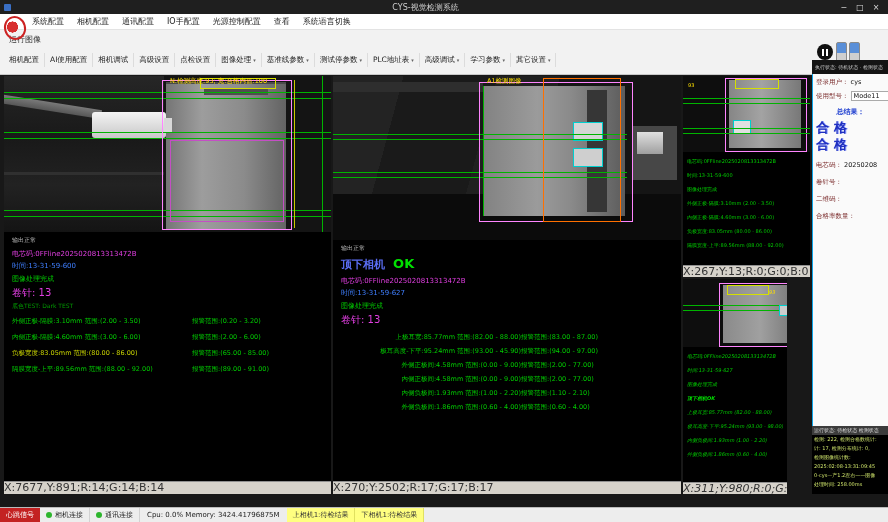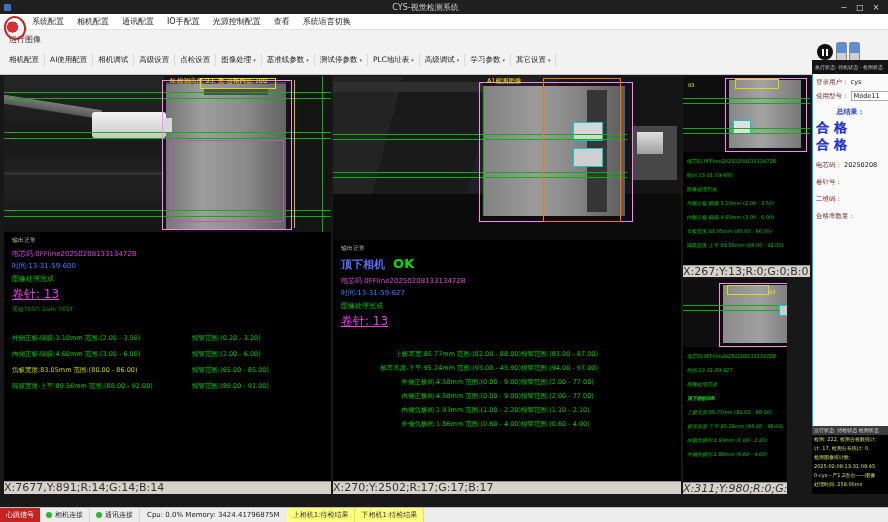--- a/index.html
+++ b/index.html
@@ -48,23 +48,23 @@
   .ov{position:absolute;}
   .anno{position:absolute;font-size:6.5px;color:#ffe000;white-space:nowrap;}
   .anno-s{position:absolute;font-size:5px;color:#ffe000;white-space:nowrap;}
   
   .t-status{font-size:6px;color:#bbbbbb;}
   .t-name{font-size:11px;font-weight:bold;color:#5b6ef5;}
   .t-ok{font-size:13px;font-weight:bold;color:#00e000;margin-left:3px;}
   .t-code{font-size:7px;color:#e23fe2;margin-top:4px;white-space:nowrap;}
   .t-time{font-size:7px;color:#3f7fff;margin-top:2px;}
   .t-proc{font-size:7px;color:#00cc00;margin-top:3px;}
-  .t-needle{font-size:12px;color:#e23fe2;margin-top:2px;text-decoration:underline;}
+  .t-needle{font-size:10px;color:#e23fe2;margin-top:2px;}
   .t-extra{font-size:6px;color:#009900;margin-top:2px;}
-  .meas{margin-top:20px;}
+  .meas{margin-top:6px;}
   .meas-row{display:flex;margin-bottom:7px;}
   #cam-mid .meas-row{margin-bottom:5px;text-align:right;}
   .m-left{flex:none;width:180px;font-size:6.5px;color:#00cc00;white-space:nowrap;}
   .m-right{font-size:6.5px;color:#00cc00;white-space:nowrap;}
   #cam-left .meas-row:nth-child(3) .m-left{color:#c9d400;}
   .s-line{font-size:5px;line-height:14px;color:#00cc00;white-space:nowrap;overflow:hidden;}
   #cam-b .s-line:nth-child(4){color:#00e000;font-weight:bold;}
   
   .rp-head{position:absolute;left:812px;top:60px;width:76px;height:14px;background:#141414;
            color:#c8c8c8;font-size:5px;line-height:14px;padding:0 3px;box-sizing:border-box;

